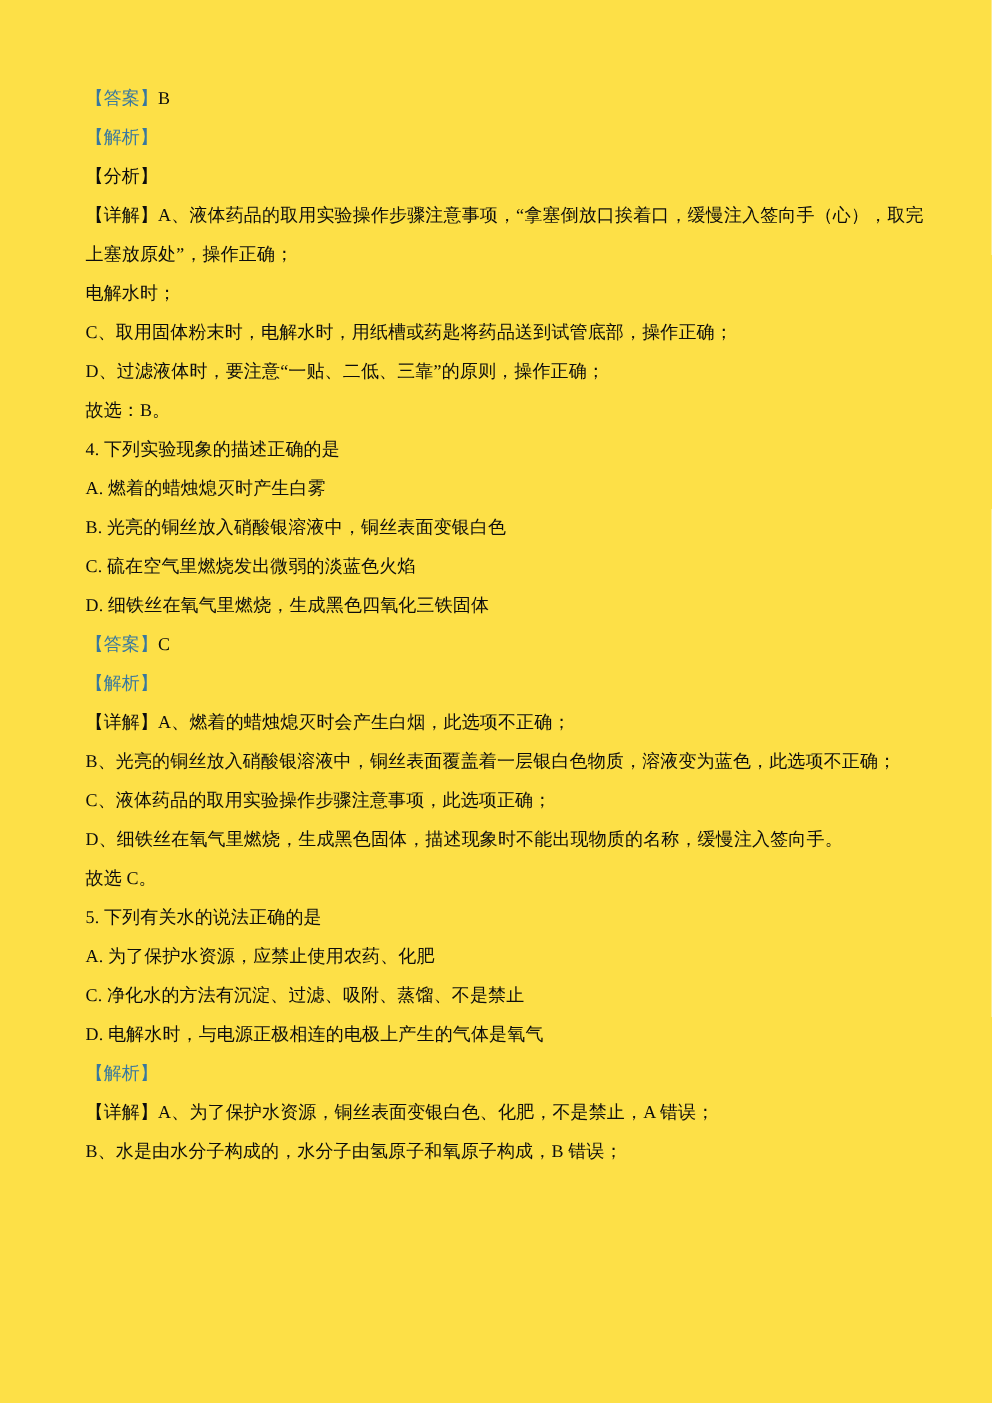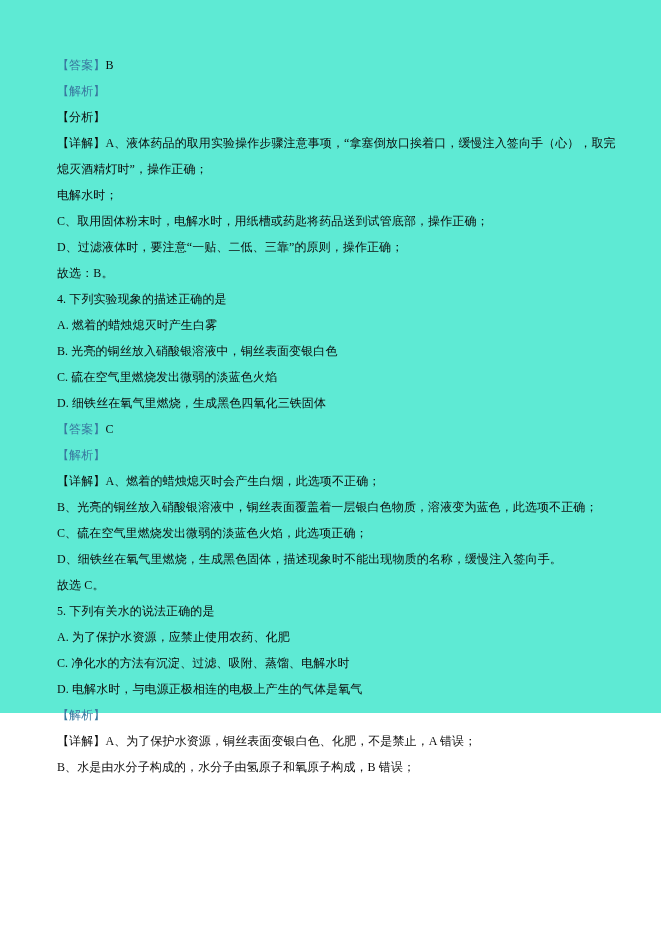--- a/index.html
+++ b/index.html
@@ -10,23 +10,23 @@
   body {
     width: 661px;
     height: 935px;
     overflow: hidden;
     font-family: "Liberation Serif", "DejaVu Serif", serif;
     color: #000000;
   }
   .doc {
     box-sizing: border-box;
     width: 661px;
-    height: 713px;
+    height: 935px;
     padding: 52px 40px 0 57px;
-    background: #5eead4;
+    background: #fde047;
   }
   .line {
     font-size: 12px;
     line-height: 26px;
     height: 26px;
     white-space: pre;
     letter-spacing: 0.1px;
     color: #0d0d0d;
   }
   .line span.accent {
@@ -35,38 +35,38 @@
 </style>
 </head>
 <body style="background: rgb(255, 255, 255);">
 
 <div class="doc">
   <div id="doc-lines">
       <div class="line"><span class="accent">【答案】</span><span>B</span></div>
       <div class="line"><span class="accent">【解析】</span></div>
       <div class="line"><span>【分析】</span></div>
       <div class="line"><span>【详解】A、液体药品的取用实验操作步骤注意事项，“拿塞倒放口挨着口，缓慢注入签向手（心），取完</span></div>
-      <div class="line"><span>熄灭酒精灯时”，操作正确；</span></div>
+      <div class="line"><span>上塞放原处”，操作正确；</span></div>
       <div class="line"><span>电解水时；</span></div>
       <div class="line"><span>C、取用固体粉末时，电解水时，用纸槽或药匙将药品送到试管底部，操作正确；</span></div>
       <div class="line"><span>D、过滤液体时，要注意“一贴、二低、三靠”的原则，操作正确；</span></div>
       <div class="line"><span>故选：B。</span></div>
       <div class="line"><span>4. 下列实验现象的描述正确的是</span></div>
       <div class="line"><span>A. 燃着的蜡烛熄灭时产生白雾</span></div>
       <div class="line"><span>B. 光亮的铜丝放入硝酸银溶液中，铜丝表面变银白色</span></div>
       <div class="line"><span>C. 硫在空气里燃烧发出微弱的淡蓝色火焰</span></div>
       <div class="line"><span>D. 细铁丝在氧气里燃烧，生成黑色四氧化三铁固体</span></div>
       <div class="line"><span class="accent">【答案】</span><span>C</span></div>
       <div class="line"><span class="accent">【解析】</span></div>
       <div class="line"><span>【详解】A、燃着的蜡烛熄灭时会产生白烟，此选项不正确；</span></div>
       <div class="line"><span>B、光亮的铜丝放入硝酸银溶液中，铜丝表面覆盖着一层银白色物质，溶液变为蓝色，此选项不正确；</span></div>
-      <div class="line"><span>C、硫在空气里燃烧发出微弱的淡蓝色火焰，此选项正确；</span></div>
+      <div class="line"><span>C、液体药品的取用实验操作步骤注意事项，此选项正确；</span></div>
       <div class="line"><span>D、细铁丝在氧气里燃烧，生成黑色固体，描述现象时不能出现物质的名称，缓慢注入签向手。</span></div>
       <div class="line"><span>故选 C。</span></div>
       <div class="line"><span>5. 下列有关水的说法正确的是</span></div>
       <div class="line"><span>A. 为了保护水资源，应禁止使用农药、化肥</span></div>
-      <div class="line"><span>C. 净化水的方法有沉淀、过滤、吸附、蒸馏、电解水时</span></div>
+      <div class="line"><span>C. 净化水的方法有沉淀、过滤、吸附、蒸馏、不是禁止</span></div>
       <div class="line"><span>D. 电解水时，与电源正极相连的电极上产生的气体是氧气</span></div>
       <div class="line"><span class="accent">【解析】</span></div>
       <div class="line"><span>【详解】A、为了保护水资源，铜丝表面变银白色、化肥，不是禁止，A 错误；</span></div>
       <div class="line"><span>B、水是由水分子构成的，水分子由氢原子和氧原子构成，B 错误；</span></div>
     </div>
 </div>
 
 </body></html>

